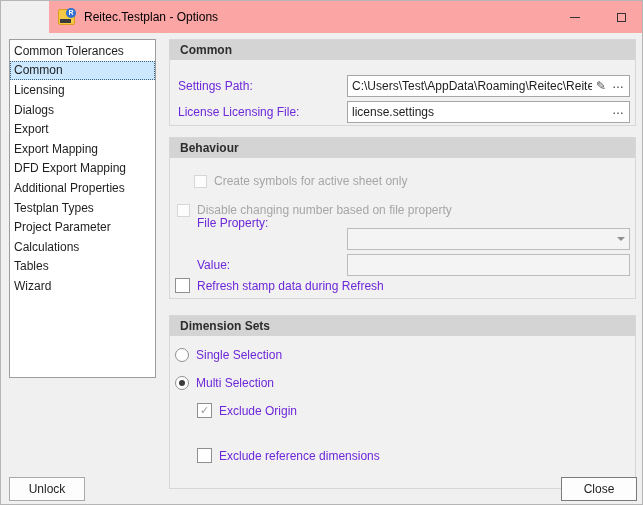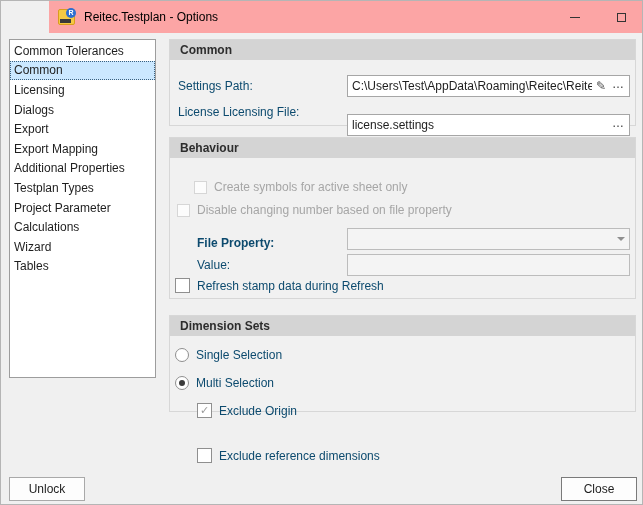--- a/index.html
+++ b/index.html
@@ -22,22 +22,22 @@
   .glyph-close { font-size:13px; color:#333; line-height:1; }
   
   .sidebar { position:absolute; left:8px; top:38px; width:147px; height:339px; background:#fff; border:1px solid #9d9d9d; padding-top:1px; overflow:hidden; }
   .side-item { height:19.6px; display:flex; align-items:center; padding-left:4px; white-space:nowrap; }
   .side-item.selected { background:#cbe8ff; outline:1px dotted #39607f; outline-offset:-1px; }
   
   .group { position:absolute; left:168px; width:467px; background:#f1f1f1; border:1px solid #d7d7d7; }
   .group-header { height:20px; background:#d4d4d4; display:flex; align-items:center; padding-left:10px; font-weight:bold; color:#2d2d2d; }
   .g-common { top:38px; height:87px; }
   .g-behaviour { top:136px; height:162px;text-align:right; }
-  .g-dimsets { top:314px; height:97px; }
-  .form-label { position:absolute; color:#0c4a6e; }
+  .g-dimsets { top:314px; height:174px; }
+  .form-label { position:absolute; color:#6d28d9; }
   .form-label.disabled { color:#a6a6a6; }
   
   .field { position:absolute; left:177px; width:283px; height:22px; background:#fff; border:1px solid #a6a6a6; display:flex; align-items:center; padding:0 4px; overflow:hidden; white-space:nowrap; }
   .field .val { flex:1; overflow:hidden; text-overflow:clip; }
   .field .pencil { font-size:12px; color:#4a4a4a; margin:0 6px 0 4px; }
   .field .dots { font-size:12px; color:#333; letter-spacing:1px; padding-bottom:4px; }
   .field.disabled { background:#f4f4f4; border-color:#bcbcbc; }
   .combo-arrow { width:0; height:0; border-left:4px solid transparent; border-right:4px solid transparent; border-top:4px solid #8f8f8f; margin-left:auto; }
   
   .check-row { position:absolute; display:flex; align-items:center; }
@@ -75,57 +75,58 @@
     </div>
   </div>
 
   <div class="sidebar">
     <div class="side-item">Common Tolerances</div>
     <div class="side-item selected">Common</div>
     <div class="side-item">Licensing</div>
     <div class="side-item">Dialogs</div>
     <div class="side-item">Export</div>
     <div class="side-item">Export Mapping</div>
+    <div class="side-item">DFD Export Mapping</div>
     <div class="side-item">Additional Properties</div>
     <div class="side-item">Testplan Types</div>
     <div class="side-item">Project Parameter</div>
     <div class="side-item">Calculations</div>
+    <div class="side-item">Tables</div>
     <div class="side-item">Wizard</div>
-    <div class="side-item">Tables</div>
   </div>
 
   <div class="group g-common">
     <div class="group-header">Common</div>
     <span class="form-label" style="left:8px; top:39px;">Settings Path:</span>
     <div class="field" style="top:35px;">
       <span class="val">C:\Users\Test\AppData\Roaming\Reitec\Reitec....</span>
       <span class="pencil">✎</span>
       <span class="dots">…</span>
     </div>
     <span class="form-label" style="left:8px; top:65px;">License Licensing File:</span>
-    <div class="field" style="top:74px;">
+    <div class="field" style="top:61px;">
       <span class="val">license.settings</span>
       <span class="dots">…</span>
     </div>
   </div>
 
   <div class="group g-behaviour">
     <div class="group-header">Behaviour</div>
 
-    <div class="check-row" style="left:7px; top:42px;padding-left:17px;">
+    <div class="check-row" style="left:7px; top:36px;padding-left:17px;">
       <span class="cbox disabled"></span>
       <span class="form-label disabled" style="position:static;">Create symbols for active sheet only</span>
     </div>
 
     <div class="check-row" style="left:7px; top:65px;">
       <span class="cbox disabled"></span>
       <span class="form-label disabled" style="position:static;">Disable changing number based on file property</span>
     </div>
 
-    <span class="form-label" style="left:27px; top:98px;font-weight:bold;">File Property:</span>
+    <span class="form-label" style="left:27px; top:78px;">File Property:</span>
     <div class="field disabled" style="top:90px;">
       <span class="val"></span>
       <span class="combo-arrow"></span>
     </div>
 
     <span class="form-label" style="left:27px; top:120px;">Value:</span>
     <div class="field disabled" style="top:116px;">
       <span class="val"></span>
     </div>
 

